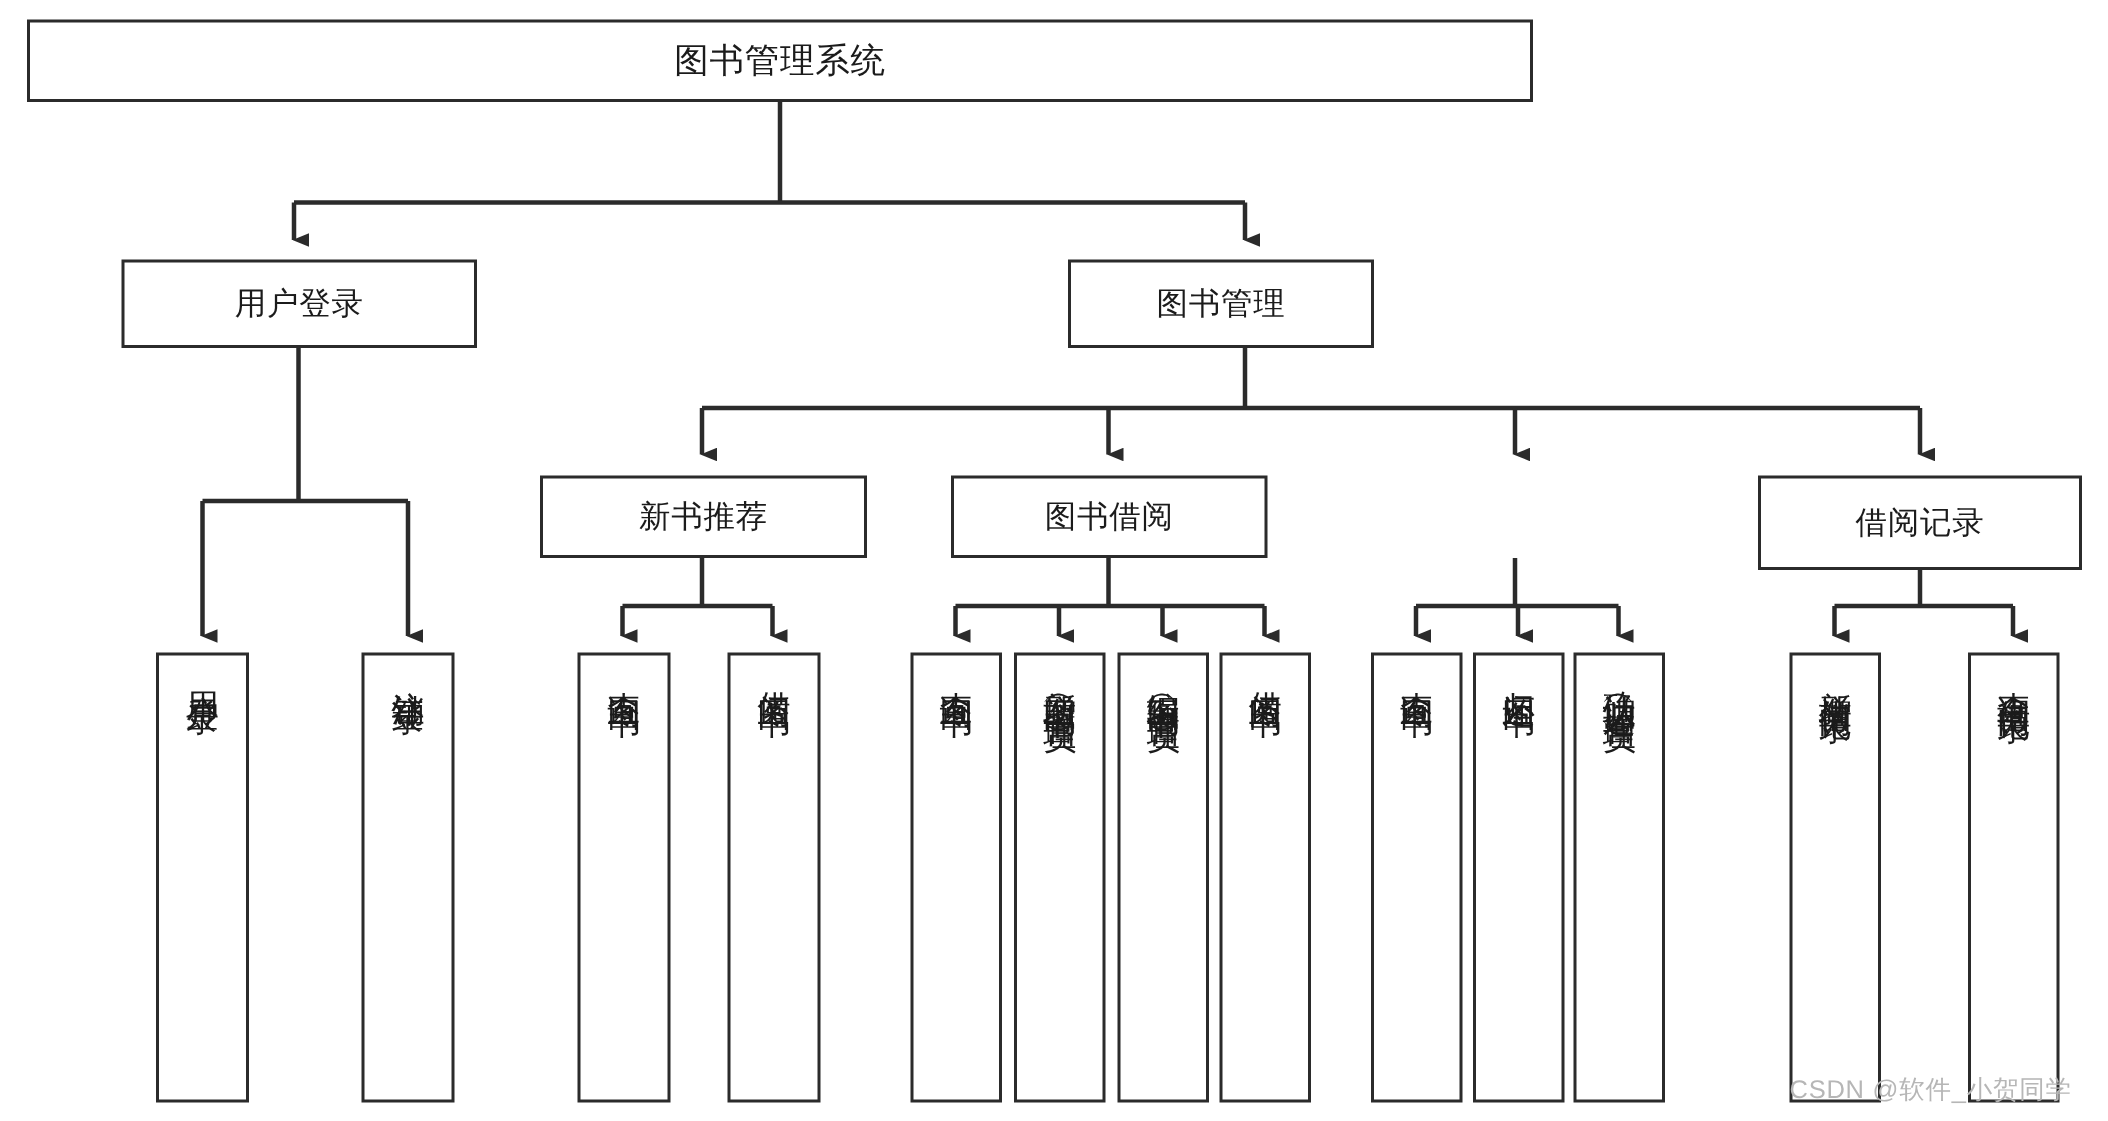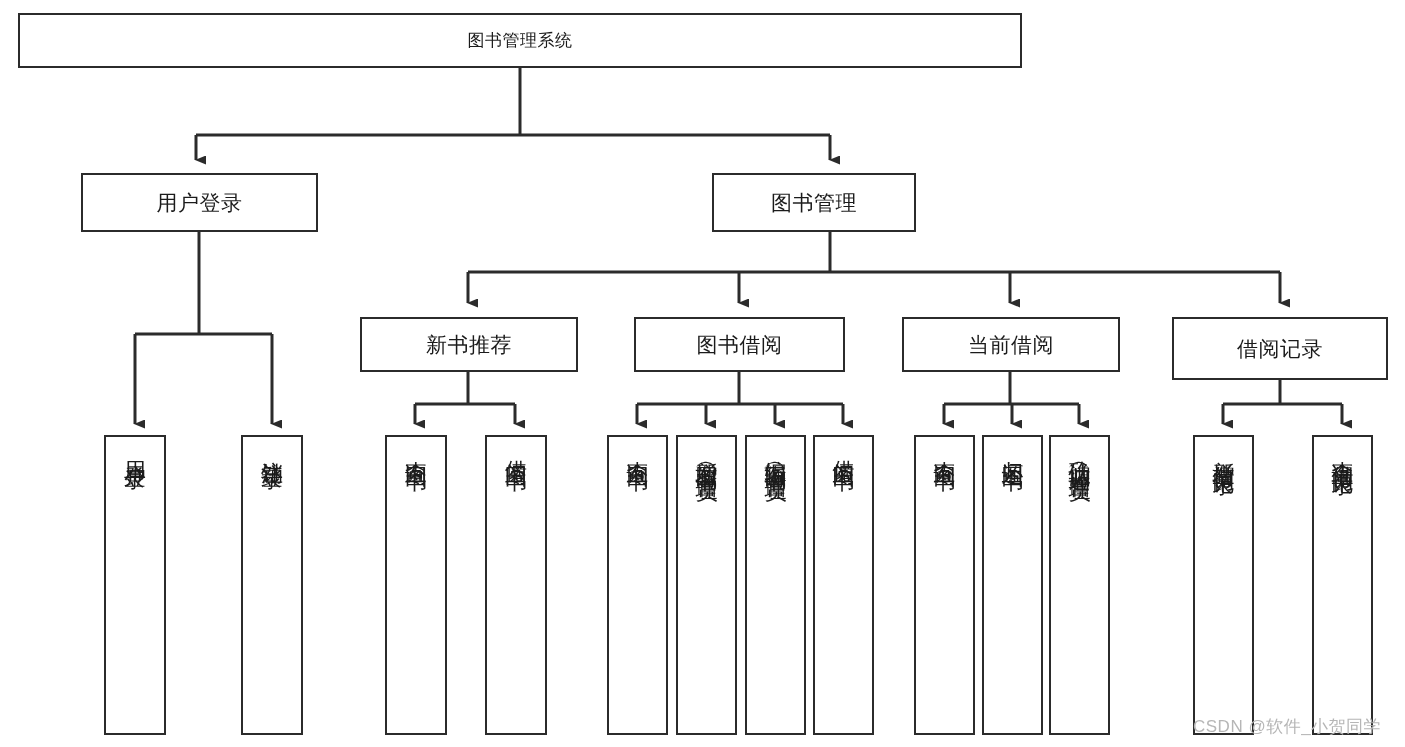--- a/index.html
+++ b/index.html
@@ -37,21 +37,21 @@
     color: #1b1b1b;
     line-height: 1.12;
   }
   .node .lbl {
     display: block;
     text-align: center;
     white-space: nowrap;
   }
   
   .node.root .lbl {
-    font-size: 17px;
+    font-size: 23px;
     letter-spacing: 0.5px;
   }
   
   .node.h2 .lbl, .node.h3 .lbl {
     font-size: 21px;
     letter-spacing: 0.5px;
   }
   
   .node.leaf {
     align-items: flex-start;
@@ -141,23 +141,20 @@
   </div>
 
   <div class="node h3" style="left:360px; top:317px; width:218px; height:55px;">
     <span class="lbl">新书推荐</span>
   </div>
 
   <div class="node h3" style="left:634px; top:317px; width:211px; height:55px;">
     <span class="lbl">图书借阅</span>
   </div>
 
-  <div class="node h3" style="left:902px; top:317px; width:218px; height:55px;">
-    <span class="lbl">当前借阅</span>
-  </div>
 
   <div class="node h3" style="left:1172px; top:317px; width:216px; height:63px;">
     <span class="lbl">借阅记录</span>
   </div>
 
   <div class="node leaf" style="left:104px; top:435px; width:62px; height:300px;">
     <span class="lbl">用户登录</span>
   </div>
 
   <div class="node leaf" style="left:241px; top:435px; width:62px; height:300px;">

